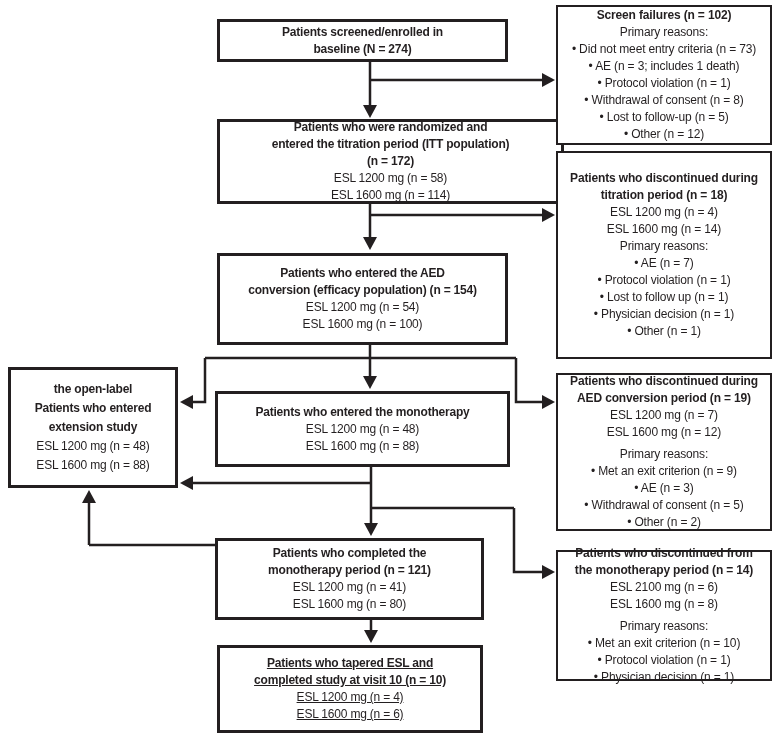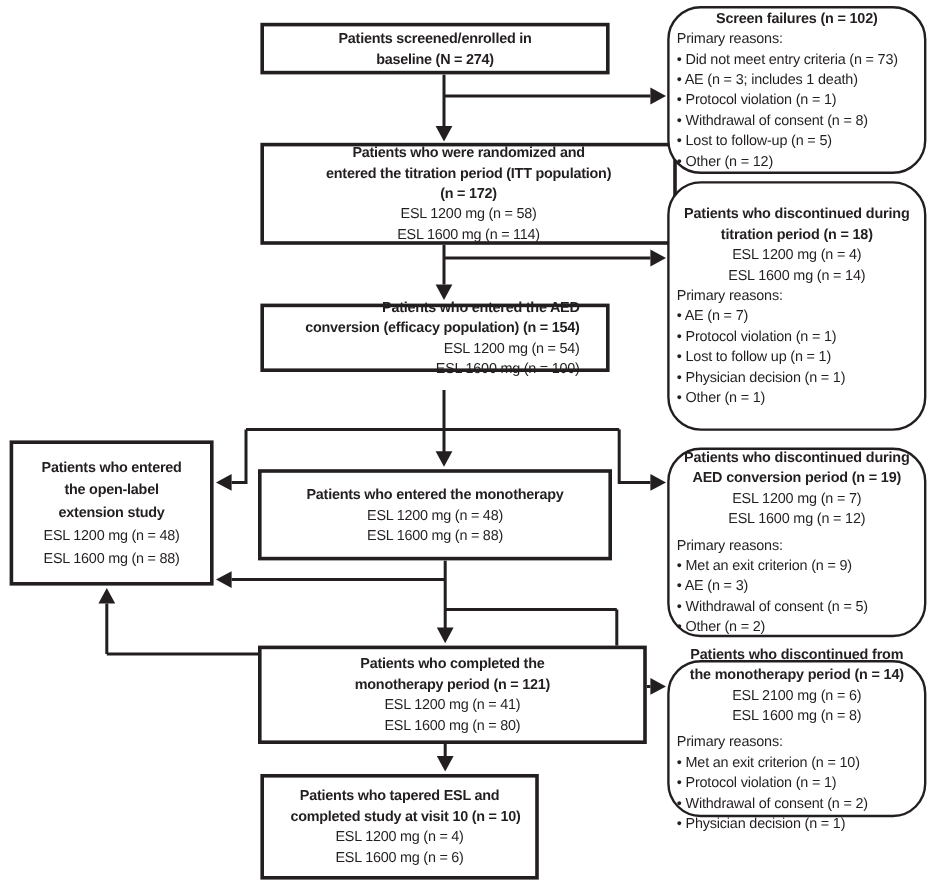--- a/index.html
+++ b/index.html
@@ -9,25 +9,25 @@
     color:#231f20;overflow:hidden;
   }
   #connectors{position:absolute;left:0;top:0;width:778px;height:738px;pointer-events:none;}
   .box{
     position:absolute;box-sizing:border-box;background:#ffffff;
     border:3px solid #231f20;
     display:flex;flex-direction:column;justify-content:center;
     font-size:12px;line-height:17px;text-align:center;
     padding:2px 22px;letter-spacing:-0.2px;
   }
-  .rb{border-width:2.5px;padding:2px 6px;letter-spacing:-0.15px;border-radius:28px;}
+  .rb{border-width:2.5px;padding:2px 6px;letter-spacing:-0.15px;}
   .ol{line-height:19px;}
   .box div{white-space:nowrap;}
   .box .b{font-weight:700;}
-  .box .l{text-align:left;}
+  .box .l{text-align:center;}
   .box .g{margin-top:5px;}
   svg line, svg path{stroke:#231f20;stroke-width:2.5;fill:none;}
   svg polygon{fill:#231f20;stroke:none;}
 </style>
 </head>
 <body>
 
 <div id="stage">
 
   <svg id="connectors" viewBox="0 0 778 738" xmlns="http://www.w3.org/2000/svg">
@@ -68,50 +68,50 @@
     </div>
 
   <div class="box" style="left:217px;top:119px;width:347px;height:85px;">
       <div class="b">Patients who were randomized and</div>
       <div class="b">entered the titration period (ITT population)</div>
       <div class="b">(n = 172)</div>
       <div>ESL 1200 mg (n = 58)</div>
       <div>ESL 1600 mg (n = 114)</div>
     </div>
 
-  <div class="box" style="left:217px;top:253px;width:291px;height:57px;text-align:right;">
+  <div class="box" style="left:217px;top:253px;width:291px;height:92px;">
       <div class="b">Patients who entered the AED</div>
       <div class="b">conversion (efficacy population) (n = 154)</div>
       <div>ESL 1200 mg (n = 54)</div>
       <div>ESL 1600 mg (n = 100)</div>
     </div>
 
   <div class="box" style="left:215px;top:391px;width:295px;height:76px;justify-content:center;">
       <div class="b">Patients who entered the monotherapy</div>
       <div>ESL 1200 mg (n = 48)</div>
       <div>ESL 1600 mg (n = 88)</div>
     </div>
 
-  <div class="box" style="left:215px;top:538px;width:324px;height:82px;">
+  <div class="box" style="left:215px;top:538px;width:269px;height:82px;">
       <div class="b">Patients who completed the</div>
       <div class="b">monotherapy period (n = 121)</div>
       <div>ESL 1200 mg (n = 41)</div>
       <div>ESL 1600 mg (n = 80)</div>
     </div>
 
-  <div class="box" style="left:217px;top:645px;width:232px;height:88px;">
+  <div class="box" style="left:217px;top:645px;width:266px;height:88px;text-decoration:underline;">
       <div class="b">Patients who tapered ESL and</div>
       <div class="b">completed study at visit 10 (n = 10)</div>
       <div>ESL 1200 mg (n = 4)</div>
       <div>ESL 1600 mg (n = 6)</div>
     </div>
 
   <div class="box ol" style="left:8px;top:367px;width:170px;height:121px;">
+      <div class="b">the open-label</div>
       <div class="b">Patients who entered</div>
-      <div class="b">the open-label</div>
       <div class="b">extension study</div>
       <div>ESL 1200 mg (n = 48)</div>
       <div>ESL 1600 mg (n = 88)</div>
     </div>
 
   <div class="box rb" style="left:556px;top:5px;width:216px;height:140px;">
       <div class="b">Screen failures (n = 102)</div>
       <div class="l">Primary reasons:</div>
       <div class="l">• Did not meet entry criteria (n = 73)</div>
       <div class="l">• AE (n = 3; includes 1 death)</div>
@@ -147,17 +147,16 @@
     </div>
 
   <div class="box rb" style="left:556px;top:550px;width:216px;height:131px;">
       <div class="b">Patients who discontinued from</div>
       <div class="b">the monotherapy period (n = 14)</div>
       <div>ESL 2100 mg (n = 6)</div>
       <div>ESL 1600 mg (n = 8)</div>
       <div class="l g">Primary reasons:</div>
       <div class="l">• Met an exit criterion (n = 10)</div>
       <div class="l">• Protocol violation (n = 1)</div>
-      <div class="l">• Withdrawal of consent (n = 2)</div>
       <div class="l">• Physician decision (n = 1)</div>
     </div>
 
 </div>
 
 </body></html>

